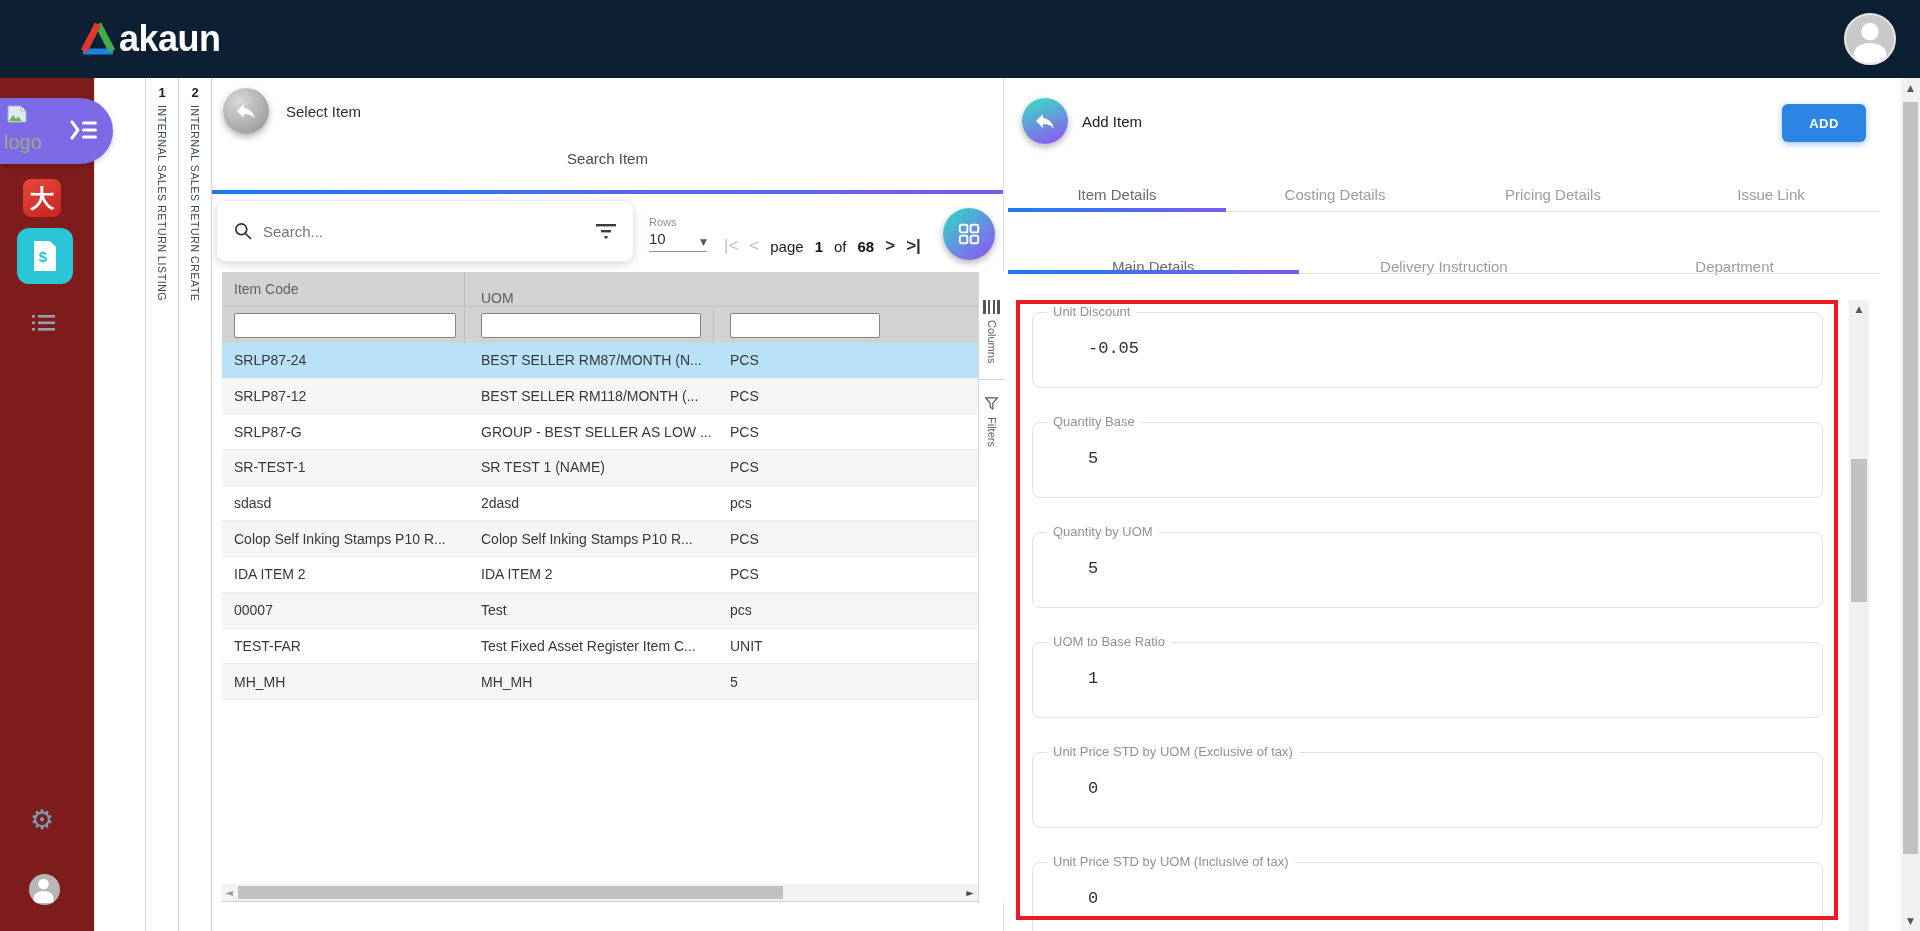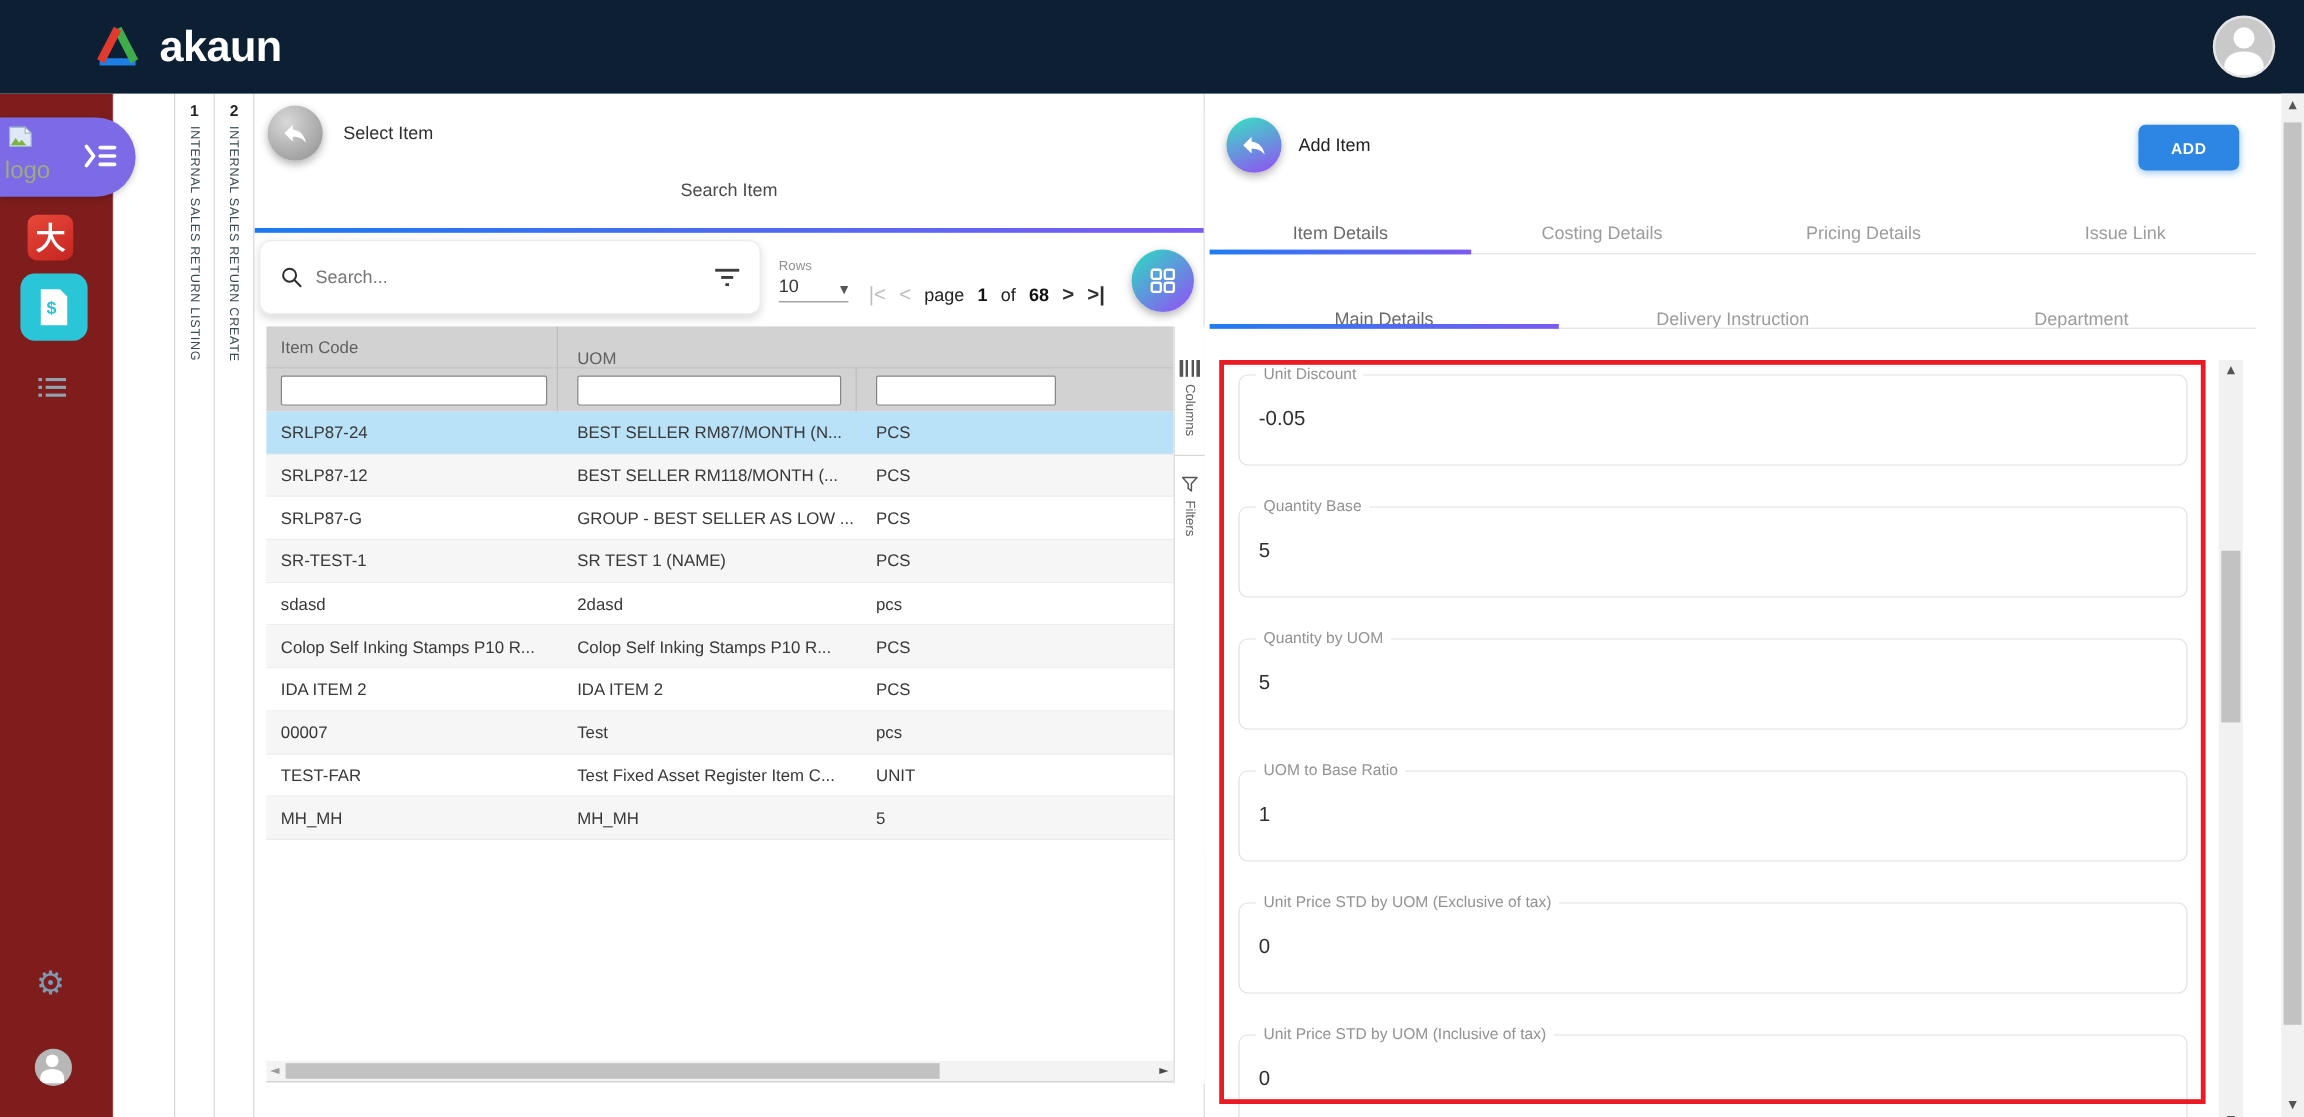--- a/index.html
+++ b/index.html
@@ -2,21 +2,21 @@
 <html><head>
 <meta charset="utf-8">
 <style>
   * { margin:0; padding:0; box-sizing:border-box; }
   html,body { width:1920px; height:931px; }
   body { font-family:"Liberation Sans", sans-serif; background:#fff; }
   .screen { position:relative; width:1920px; height:931px; overflow:hidden; background:#fff; }
 
   
   .topbar { position:absolute; left:0; top:0; width:1920px; height:78px; background:#0d2033; z-index:20; }
-  .brand { position:absolute; left:78px; top:0; height:78px; display:flex; align-items:center; gap:15px; }
+  .brand { position:absolute; left:78px; top:0; height:78px; display:flex; align-items:center; gap:1px; }
   .brand-text { color:#fff; font-size:36px; font-weight:700; letter-spacing:-0.5px; }
   .avatar-top { position:absolute; left:1844px; top:13px; width:52px; height:52px; border-radius:50%;
     background:#c9c9c9; border:2px solid #e6e6e6; overflow:hidden; }
   .avatar-top svg, .profile-ic svg { display:block; }
 
   
   .sidebar { position:absolute; left:0; top:78px; width:95px; height:853px; background:#7f1d1d;
     border-right:1px solid #e2e2e2; z-index:10; }
   .logo-pill { position:absolute; left:0; top:20px; width:113px; height:66px; background:#7c6ae6;
     border-radius:0 33px 33px 0; box-shadow:0 2px 5px rgba(0,0,0,.2); }
@@ -117,24 +117,24 @@
     background:linear-gradient(90deg,#1f7cf0,#7b5bf2); }
   .subtabs-row { position:absolute; left:4px; top:162px; width:872px; display:flex; }
   .subtabs-row .tab { width:290.6px; text-align:center; font-size:15px; color:#9c9c9c; padding:6px 0 14px; cursor:pointer; }
   .subtabs-row .tab.active { color:#6a6a6a; }
   .subtab-base { position:absolute; left:4px; top:183px; width:872px; height:1px; background:#e3e3e3; }
   .subtab-ink { position:absolute; left:4px; top:180px; width:290.6px; height:4px;
     background:linear-gradient(90deg,#1f7cf0,#7b5bf2); }
 
   .fields { position:absolute; left:28px; top:222px; width:791px; }
   .field { position:relative; height:76px; border:1.5px solid #e0e0e0; border-radius:8px; background:#fff;
-    margin-bottom:34px; cursor:text; }
+    margin-bottom:34px; cursor:text;padding-left:39px; }
   .flabel { position:absolute; top:-9px; left:14px; background:#fff; padding:0 6px; font-size:13px; color:#929292;
     white-space:nowrap; }
-  .fvalue { padding:26px 0 0 16px; font-size:17px; color:#2e2e2e; }
+  .fvalue { padding:26px 0 0 16px; font-size:17px; color:#2e2e2e;font-family:Liberation Mono, monospace; }
 
   .red-rect { position:absolute; left:12px; top:210px; width:822px; height:620px; border:4px solid #ea1b25;
     z-index:6; pointer-events:none; }
 
   .inner-scroll { position:absolute; left:845px; top:210px; width:20px; height:643px; background:#f1f1f1; }
   .vs-arrow { font-family:"DejaVu Sans",sans-serif; font-size:9px; color:#555; text-align:center; width:100%;
     position:absolute; cursor:pointer; }
   .inner-thumb { position:absolute; left:2px; top:159px; width:16px; height:143px; background:#c2c2c2; cursor:grab; }
 
   

